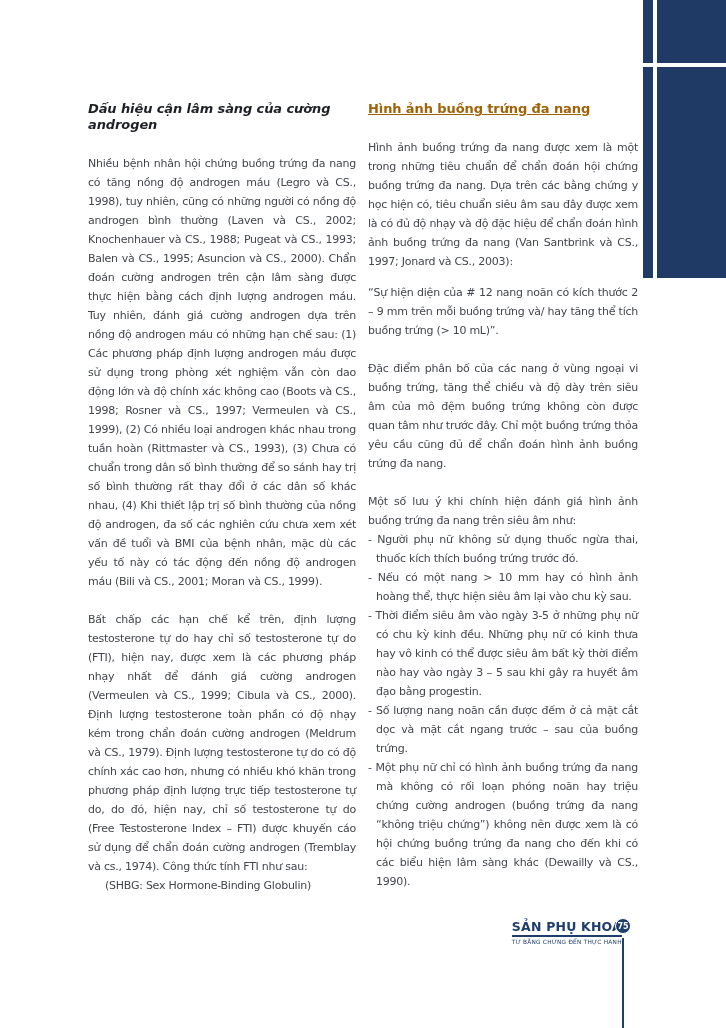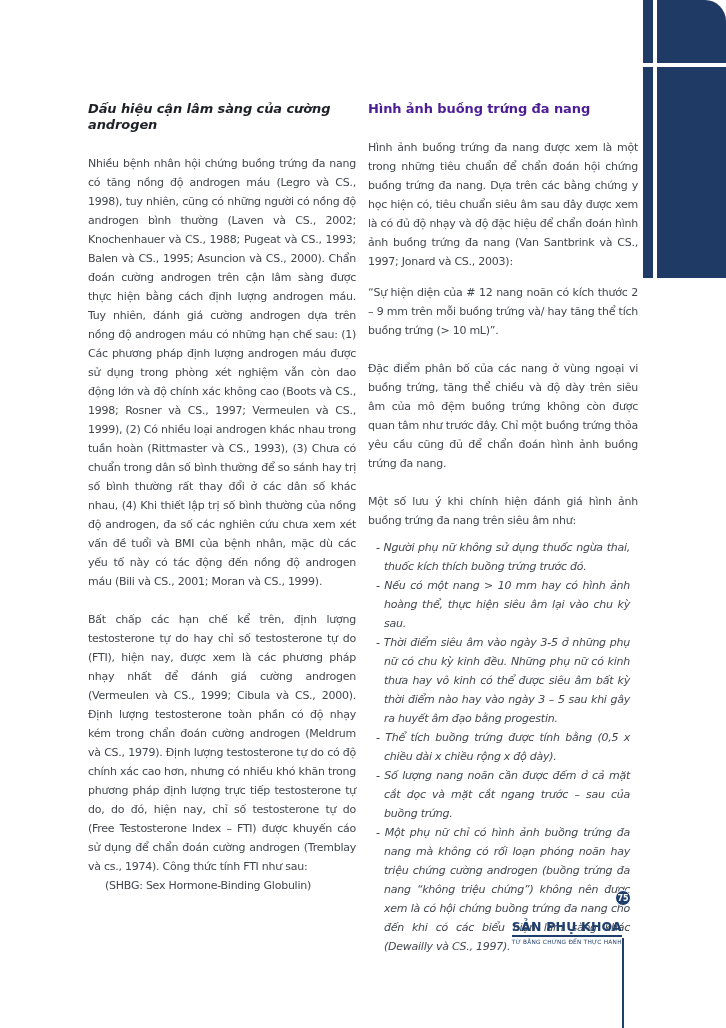--- a/index.html
+++ b/index.html
@@ -3,21 +3,20 @@
 <meta charset="utf-8">
 <style>
   html, body { margin: 0; padding: 0; background: #ffffff; }
   .page {
     position: relative;
     width: 726px;
     height: 1028px;
     background: #ffffff;
     overflow: hidden;
     font-family: "DejaVu Sans", "Liberation Sans", sans-serif;
-    border-radius: 21px;
   }
 
   
   .column {
     position: absolute;
     top: 101px;
     font-size: 11px;
     line-height: 19px;
     letter-spacing: -0.25px;
     color: #42464d;
@@ -27,29 +26,29 @@
   .col-right { left: 368px; width: 270px; }
 
   .column h2 {
     margin: 0 0 21px 0;
     font-size: 13px;
     line-height: 16px;
     letter-spacing: -0.1px;
     text-align: left;
   }
   .heading-left  { font-style: italic; color: #1d2127; }
-  .heading-right { color: #4c1d95; }
+  .heading-right { color: #a16207; text-decoration: underline; }
 
   .column p { margin: 12px 0 19px 0; }
   .column p.tight { margin-bottom: 0; }
 
   .formula { text-align: left; padding-left: 17px; }
   .formula div { margin: 0; }
 
-  .bullets { margin: 8px; font-style: italic; }
+  .bullets { margin: 0; }
   .bullet {
     padding-left: 8px;
     text-indent: -8px;
     margin: 0;
     text-align: justify;
   }
 
   
   .corner-band { position: absolute; top: 0; right: 0; width: 83px; height: 278px; }
   .band-narrow { position: absolute; left: 0; top: 0; width: 10px; height: 100%; background: #1f3a64; }
@@ -76,21 +75,21 @@
   .brand-subtitle {
     font-size: 5.8px;
     color: #1e3e6e;
     letter-spacing: 0.25px;
     white-space: nowrap;
     margin-top: 2px;
   }
   .page-badge {
     position: absolute;
     left: 615px;
-    top: 890px;
+    top: 918px;
     width: 16px;
     height: 16px;
     border-radius: 50%;
     background: #1e3e6e;
     color: #ffffff;
     font-size: 8px;
     font-weight: bold;
     display: flex;
     align-items: center;
     justify-content: center;
@@ -130,23 +129,22 @@
   <div class="column col-right">
     <h2 class="heading-right">Hình ảnh buồng trứng đa nang</h2>
     <p class="tight">Hình ảnh buồng trứng đa nang được xem là một trong những tiêu chuẩn để chẩn đoán hội chứng buồng trứng đa nang. Dựa trên các bằng chứng y học hiện có, tiêu chuẩn siêu âm sau đây được xem là có đủ độ nhạy và độ đặc hiệu để chẩn đoán hình ảnh buồng trứng đa nang (Van Santbrink và CS., 1997; Jonard và CS., 2003):</p>
     <p>“Sự hiện diện của # 12 nang noãn có kích thước 2 – 9 mm trên mỗi buồng trứng và/ hay tăng thể tích buồng trứng (&gt; 10 mL)”.</p>
     <p>Đặc điểm phân bố của các nang ở vùng ngoại vi buồng trứng, tăng thể chiều và độ dày trên siêu âm của mô đệm buồng trứng không còn được quan tâm như trước đây. Chỉ một buồng trứng thỏa yêu cầu cũng đủ để chẩn đoán hình ảnh buồng trứng đa nang.</p>
     <p class="tight">Một số lưu ý khi chính hiện đánh giá hình ảnh buồng trứng đa nang trên siêu âm như:</p>
     <div class="bullets">
       <div class="bullet">- Người phụ nữ không sử dụng thuốc ngừa thai, thuốc kích thích buồng trứng trước đó.</div>
       <div class="bullet">- Nếu có một nang &gt; 10 mm hay có hình ảnh hoàng thể, thực hiện siêu âm lại vào chu kỳ sau.</div>
       <div class="bullet">- Thời điểm siêu âm vào ngày 3-5 ở những phụ nữ có chu kỳ kinh đều. Những phụ nữ có kinh thưa hay vô kinh có thể được siêu âm bất kỳ thời điểm nào hay vào ngày 3 – 5 sau khi gây ra huyết âm đạo bằng progestin.</div>
-      <div class="bullet">- Thể tích buồng trứng được tính bằng (0,5 x chiều dài x chiều rộng x độ dày).</div>
       <div class="bullet">- Số lượng nang noãn cần được đếm ở cả mặt cắt dọc và mặt cắt ngang trước – sau của buồng trứng.</div>
-      <div class="bullet">- Một phụ nữ chỉ có hình ảnh buồng trứng đa nang mà không có rối loạn phóng noãn hay triệu chứng cường androgen (buồng trứng đa nang “không triệu chứng”) không nên được xem là có hội chứng buồng trứng đa nang cho đến khi có các biểu hiện lâm sàng khác (Dewailly và CS., 1997).</div>
+      <div class="bullet">- Một phụ nữ chỉ có hình ảnh buồng trứng đa nang mà không có rối loạn phóng noãn hay triệu chứng cường androgen (buồng trứng đa nang “không triệu chứng”) không nên được xem là có hội chứng buồng trứng đa nang cho đến khi có các biểu hiện lâm sàng khác (Dewailly và CS., 1990).</div>
     </div>
   </div>
 
   <div class="footer-brand">
     <div class="brand-inner">
       <div class="brand-title">SẢN PHỤ KHOA</div>
       <div class="brand-rule"></div>
       <div class="brand-subtitle">TỪ BẰNG CHỨNG ĐẾN THỰC HÀNH</div>
     </div>
   </div>

